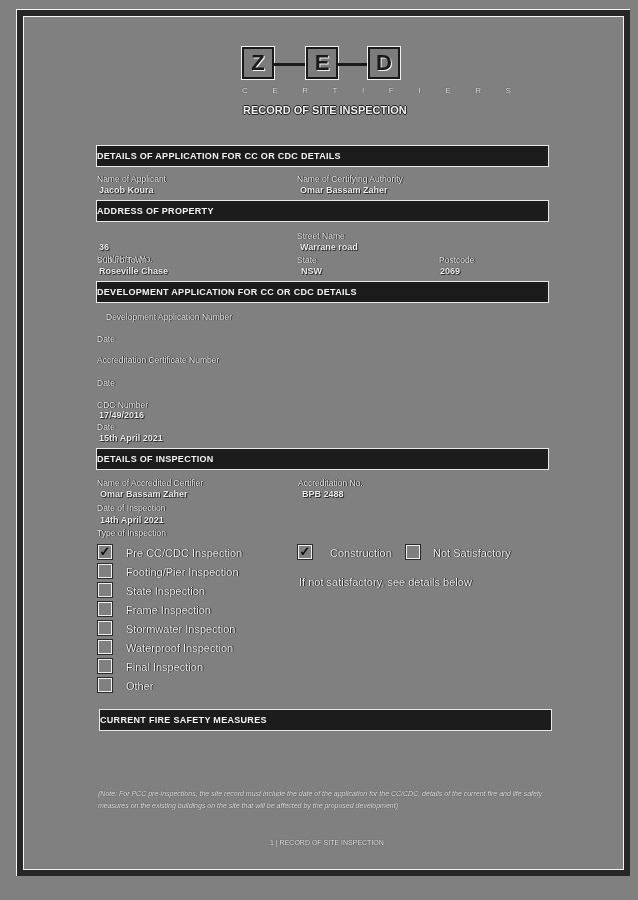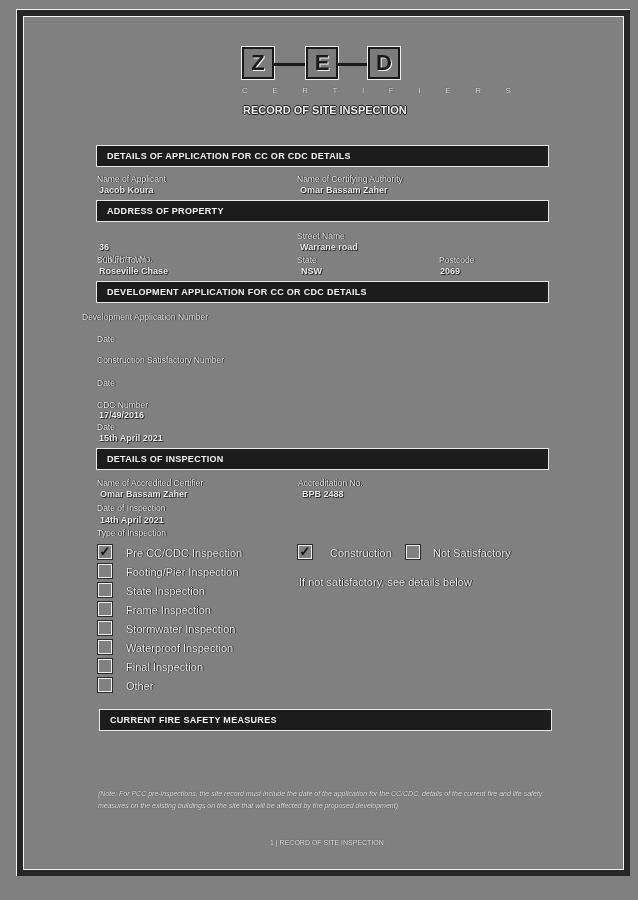--- a/index.html
+++ b/index.html
@@ -16,21 +16,21 @@
   .logo-box { position:absolute; top:0; width:32px; height:32px; border:2px solid #1a1a1a;
               outline:1px solid #f0f0f0; box-sizing:border-box; display:flex; align-items:center; justify-content:center;
               font-weight:bold; font-size:22px; color:#1a1a1a; text-shadow:1px 1px 0 #f0f0f0; background:#7c7c7c; }
   .logo-line { position:absolute; top:16px; height:3px; background:#1a1a1a; }
   .certifiers { left:242px; top:86px; width:162px; font-size:8px; letter-spacing:11.2px; color:#f0f0f0;
                 text-shadow:0 0 1px #000; white-space:nowrap; }
   .record-title { left:243px; top:104px; width:160px; text-align:center; font-size:11px; font-weight:bold;
                   color:#f0f0f0; text-shadow:1px 0 0 #222, -1px 0 0 #222, 0 1px 0 #222, 0 -1px 0 #222; white-space:nowrap; }
   .section-bar { position:absolute; left:96px; width:453px; height:22px; background:#1c1c1c;
                  border:1px solid #e8e8e8; box-sizing:border-box; color:#f2f2f2; font-size:9px; font-weight:bold;
-                 letter-spacing:0.3px; padding-left:10px; line-height:20px; }
+                 letter-spacing:0.3px; line-height:20px; }
   .lbl { position:absolute; font-size:8.5px; color:#f2f2f2; text-shadow:0 0 1px #000, 1px 0 0 #333; white-space:nowrap; }
   .val { position:absolute; font-size:9px; color:#f2f2f2; font-weight:bold; text-shadow:0 0 1px #000, 1px 1px 0 #333; white-space:nowrap; }
   .cb { position:absolute; width:14px; height:14px; border:1px solid #f0f0f0; outline:1px solid #2a2a2a;
         box-sizing:border-box; color:#111; font-size:13px; line-height:12px; text-align:center; font-weight:bold; }
   .cb-label { position:absolute; font-size:11px; color:#f2f2f2; text-shadow:0 0 1px #000, 1px 0 0 #333; white-space:nowrap; }
   .note { left:98px; top:788px; width:450px; font-size:7px; font-style:italic; color:#f2f2f2;
           text-shadow:0 0 1px #000; line-height:12px; }
   .footer { left:270px; top:839px; width:115px; font-size:7px; color:#f2f2f2; text-shadow:0 0 1px #000; white-space:nowrap; }
 </style>
 </head>
@@ -62,23 +62,23 @@
 <div class="lbl" style="left:297px;top:231px;">Street Name</div>
 <div class="val" style="left:300px;top:242px;">Warrane road</div>
 <div class="lbl" style="left:97px;top:255px;">Suburb/Town</div>
 <div class="val" style="left:99px;top:266px;">Roseville Chase</div>
 <div class="lbl" style="left:297px;top:255px;">State</div>
 <div class="val" style="left:301px;top:266px;">NSW</div>
 <div class="lbl" style="left:439px;top:255px;">Postcode</div>
 <div class="val" style="left:440px;top:266px;">2069</div>
 
 <div class="section-bar" style="top:281px;">DEVELOPMENT APPLICATION FOR CC OR CDC DETAILS</div>
-<div class="lbl" style="left:82px;top:312px;">Development Application Number</div>
+<div class="lbl" style="left:106px;top:312px;">Development Application Number</div>
 <div class="lbl" style="left:97px;top:334px;">Date</div>
-<div class="lbl" style="left:97px;top:355px;">Construction Satisfactory Number</div>
+<div class="lbl" style="left:97px;top:355px;">Accreditation Certificate Number</div>
 <div class="lbl" style="left:97px;top:378px;">Date</div>
 <div class="lbl" style="left:97px;top:400px;">CDC Number</div>
 <div class="val" style="left:99px;top:410px;">17/49/2016</div>
 <div class="lbl" style="left:97px;top:422px;">Date</div>
 <div class="val" style="left:99px;top:433px;">15th April 2021</div>
 
 <div class="section-bar" style="top:448px;">DETAILS OF INSPECTION</div>
 <div class="lbl" style="left:97px;top:478px;">Name of Accredited Certifier</div>
 <div class="val" style="left:100px;top:489px;">Omar Bassam Zaher</div>
 <div class="lbl" style="left:298px;top:478px;">Accreditation No.</div>

